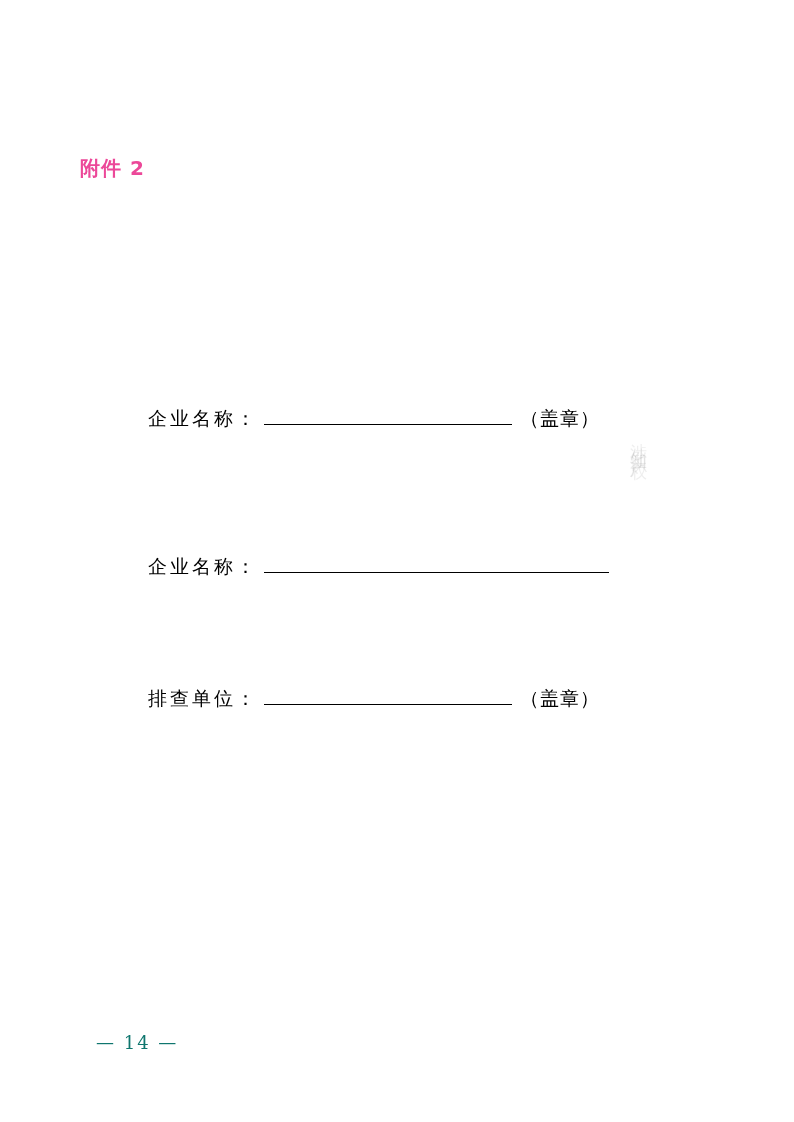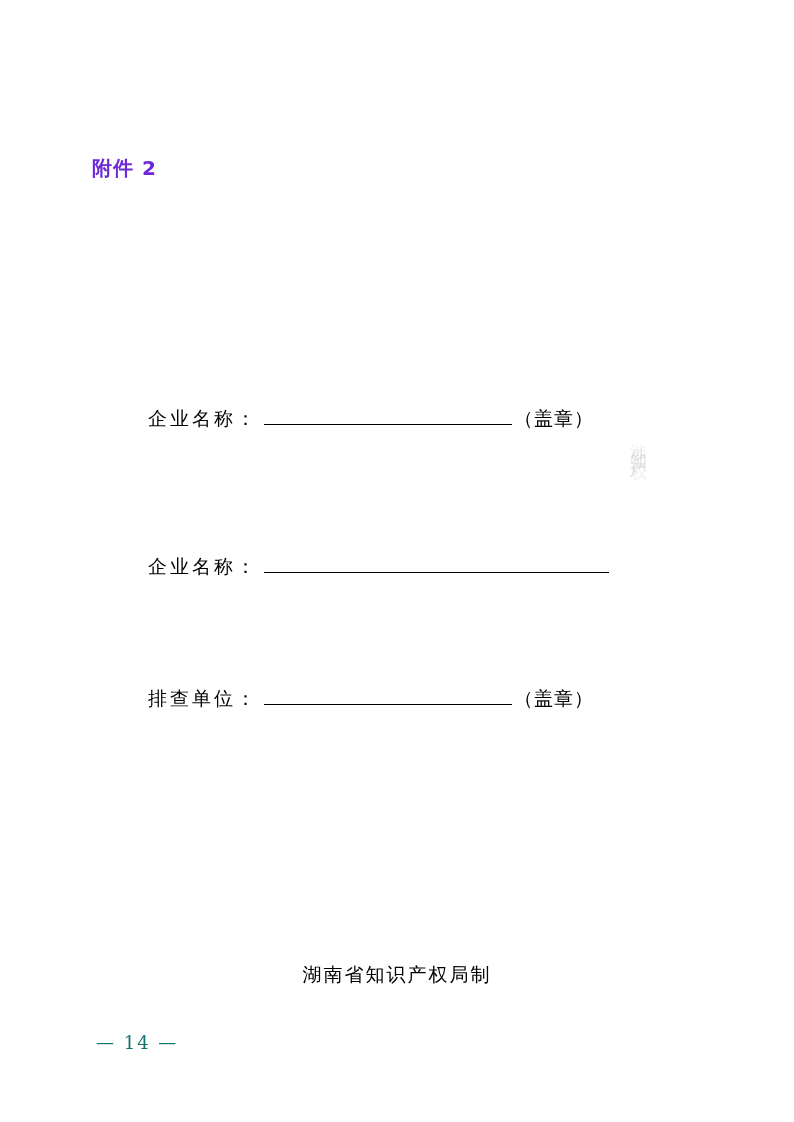--- a/index.html
+++ b/index.html
@@ -19,27 +19,27 @@
   .page {
     position: absolute;
     inset: 0;
     width: 794px;
     height: 1122px;
   }
 
   
   .attachment-label {
     position: absolute;
-    left: 92px;
+    left: 80px;
     top: 155px;
     font-family: "DejaVu Sans", "Liberation Sans", sans-serif;
     font-size: 20px;
     font-weight: 600;
     letter-spacing: 1px;
-    color: #6d28d9;
+    color: #ec4899;
     white-space: nowrap;
   }
 
   
   .doc-title {
     position: absolute;
     left: 0;
     right: 0;
     top: 272px;
     text-align: center;
@@ -75,21 +75,21 @@
     height: 20px;
     margin-left: 6px;
   }
   .line-short { width: 248px; }
   .line-long  { width: 345px; }
 
   .field-note {
     font-family: "DejaVu Serif", "Liberation Serif", serif;
     font-size: 19px;
     letter-spacing: 1px;
-    margin-left: 2px;
+    margin-left: 8px;
     color: #000000;
   }
 
   
   .watermark {
     position: absolute;
     left: 612px;
     top: 430px;
     width: 40px;
     height: 210px;
@@ -149,17 +149,16 @@
     <span class="field-line line-long"></span>
     <span class="field-note"></span>
   </div>
 
   <div class="field-row row-3">
     <span class="field-label">排查单位：</span>
     <span class="field-line line-short"></span>
     <span class="field-note">（盖章）</span>
   </div>
 
-  <div class="issuer">湖南省知识产权局制</div>
 
   <div class="page-number">— 14 —</div>
 
 </div>
 
 </body></html>

